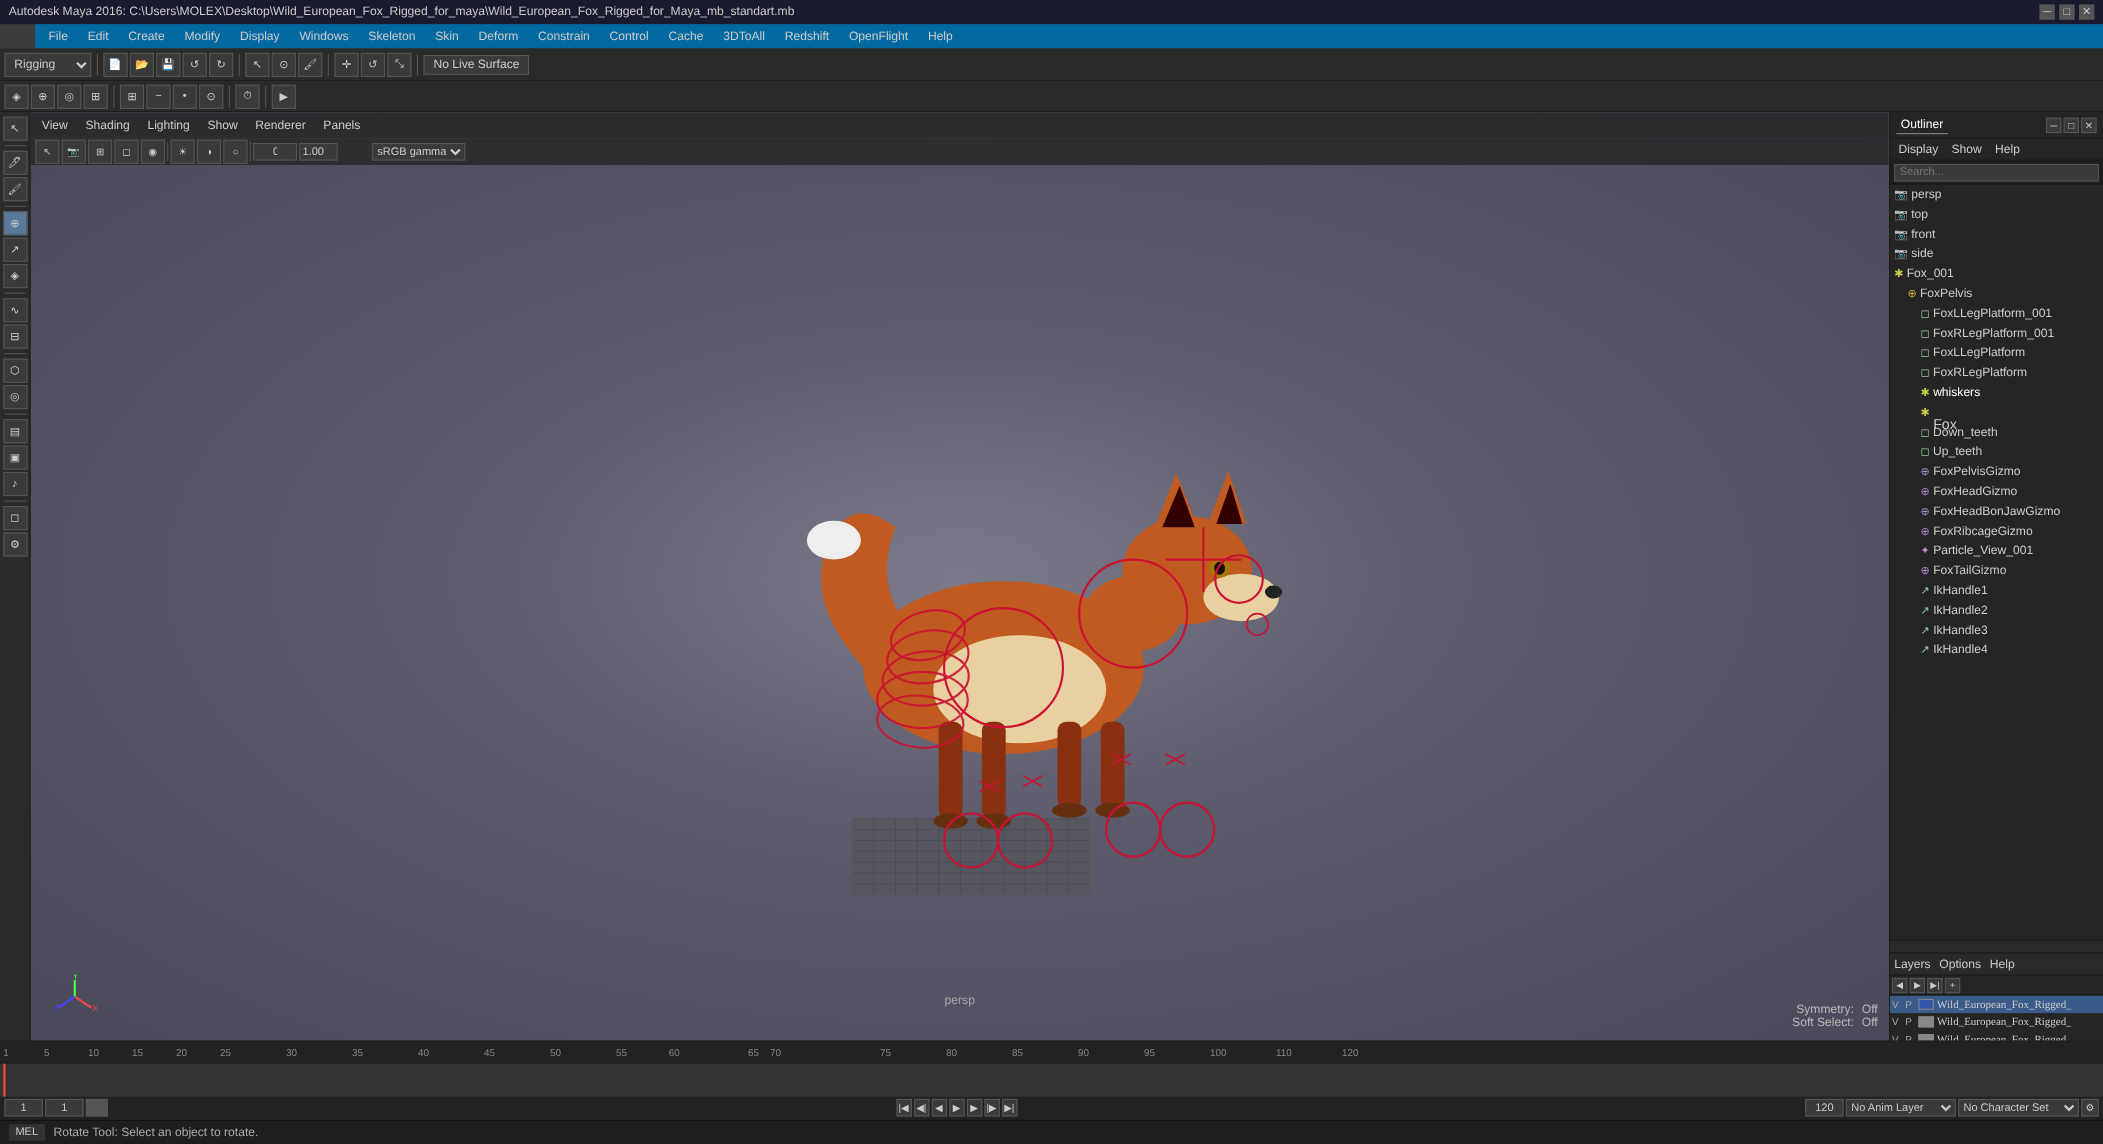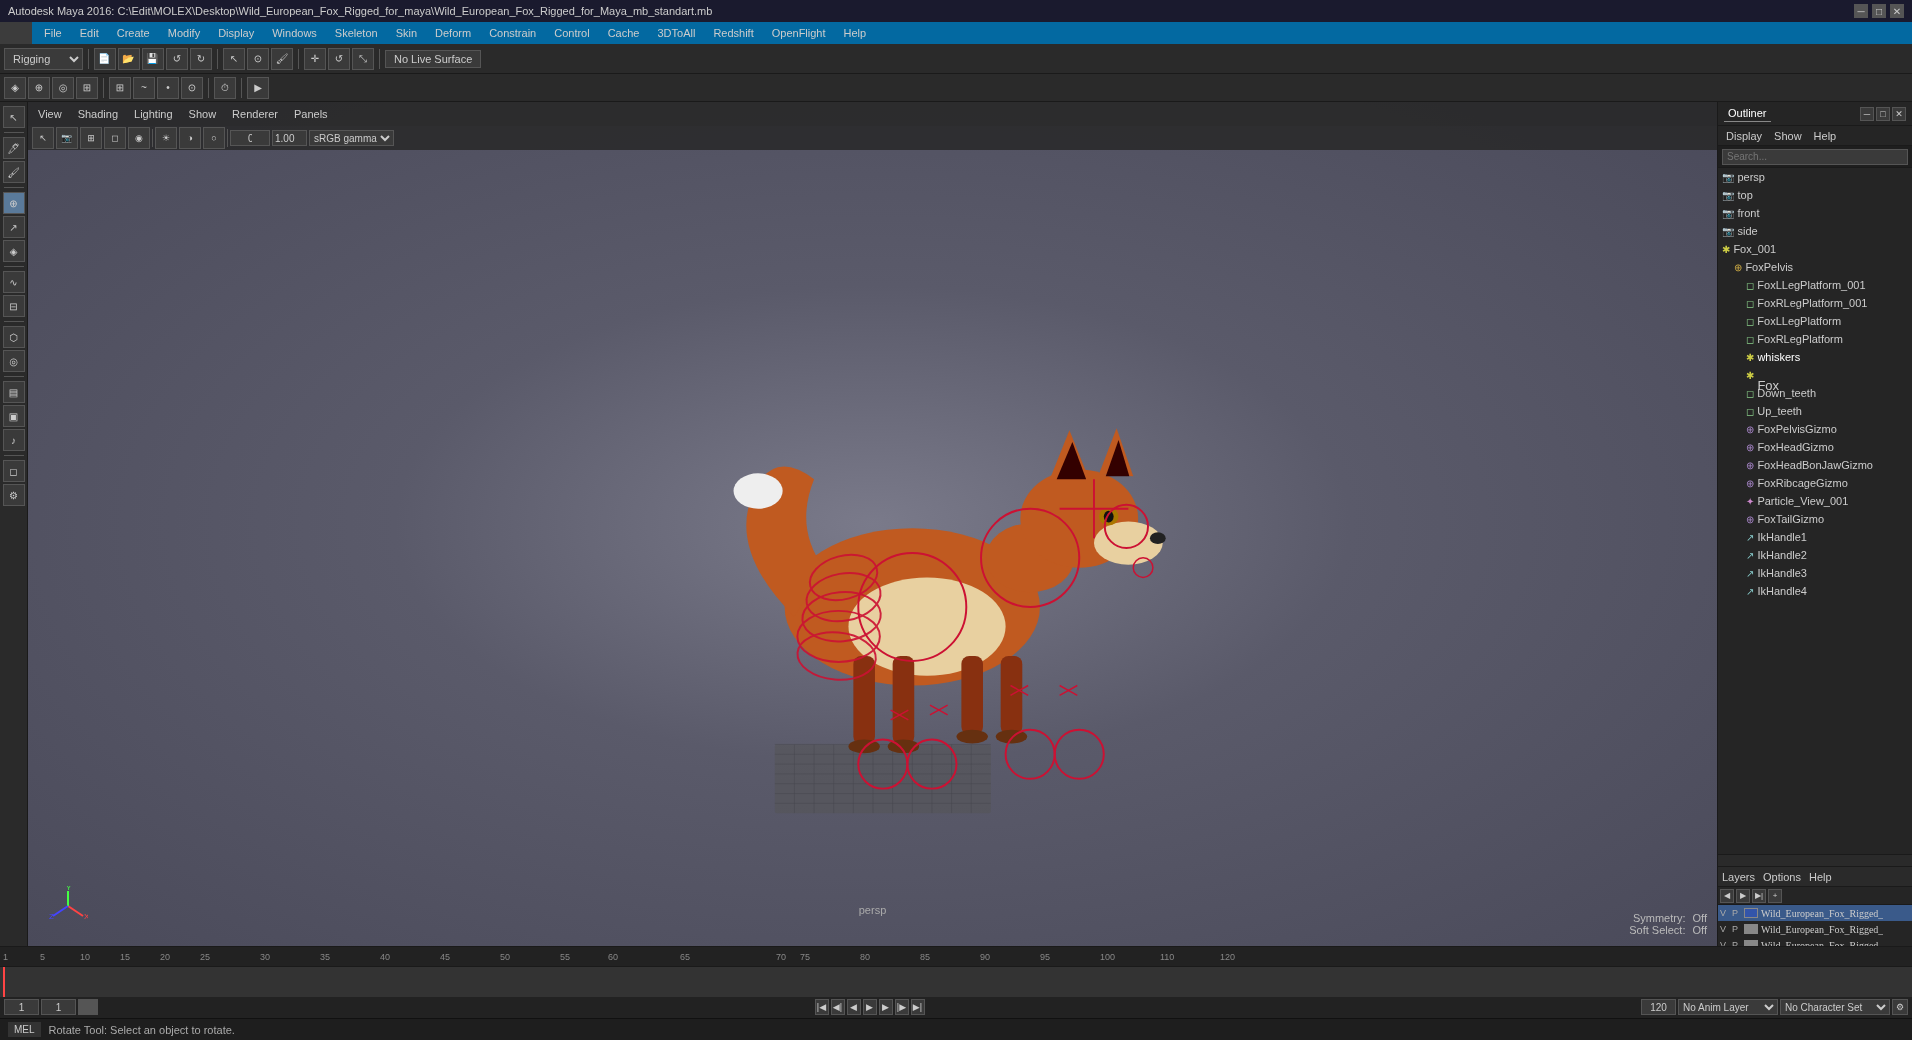--- a/index.html
+++ b/index.html
@@ -210,21 +210,21 @@
     }
     .anim-section { display: flex; align-items: center; gap: 2px; }
     .anim-btn { height: 16px; min-width: 14px; background: #3a3a3a; border: 1px solid #555; color: #ccc; font-size: 9px; cursor: pointer; display: flex; align-items: center; justify-content: center; }
     .anim-input { height: 16px; width: 35px; background: #3a3a3a; border: 1px solid #555; color: #ccc; font-size: 10px; padding: 0 2px; text-align: center; }
     .anim-select { height: 16px; background: #3a3a3a; border: 1px solid #555; color: #ccc; font-size: 10px; }
   </style>
 </head>
 <body>
 
 <div id="titlebar">
-  <span>Autodesk Maya 2016: C:\Edit\MOLEX\Desktop\Wild_European_Fox_Rigged_for_maya\Wild_European_Fox_Rigged_for_Maya_mb_standart.mb</span>
+  <span>Autodesk Maya 2016: C:\Users\MOLEX\Desktop\Wild_European_Fox_Rigged_for_maya\Wild_European_Fox_Rigged_for_Maya_mb_standart.mb</span>
   <div class="win-controls">
     <button class="win-btn">─</button>
     <button class="win-btn">□</button>
     <button class="win-btn">✕</button>
   </div>
 </div>
 
 <div id="menubar">
   <span class="menu-item">File</span>
   <span class="menu-item">Edit</span>
@@ -328,21 +328,21 @@
         <button class="tb-btn" style="font-size:9px;">⊞</button>
         <button class="tb-btn" style="font-size:9px;">◻</button>
         <button class="tb-btn" style="font-size:9px;">◉</button>
         <div class="vp-sep"></div>
         <button class="tb-btn" style="font-size:9px;">☀</button>
         <button class="tb-btn" style="font-size:9px;">◑</button>
         <button class="tb-btn" style="font-size:9px;">○</button>
         <div class="vp-sep"></div>
         <input type="text" style="width: 40px; height: 16px; background: rgb(58, 58, 58); border: 1px solid rgb(85, 85, 85); color: rgb(204, 204, 204); font-size: 10px; padding: 0px 17px;" value="0.00">
         <input type="text" style="width: 35px; height: 16px; background: rgb(58, 58, 58); border: 1px solid rgb(85, 85, 85); color: rgb(204, 204, 204); font-size: 10px; padding: 0px 2px;" value="1.00">
-        <select style="height:16px; background:#3a3a3a; border:1px solid #555; color:#ccc; font-size:10px;">
+        <select style="height:16px; background:#3a3a3a; border:1px solid #555; color:#ccc; font-size:10px;margin-left:29px;">
           <option>sRGB gamma</option>
         </select>
       </div>
 
       <div id="fox-area">
         <svg id="fox-svg" viewBox="0 0 600 560" xmlns="http://www.w3.org/2000/svg">
 
           <g opacity="0.5">
             <rect x="200" y="480" width="220" height="70" fill="#555" rx="2"></rect>
             <line x1="200" y1="480" x2="420" y2="480" stroke="#333" stroke-width="0.5"></line>
@@ -633,21 +633,21 @@
     <span style="position:absolute;left:160px;font-size:9px;color:#888;">20</span>
     <span style="position:absolute;left:200px;font-size:9px;color:#888;">25</span>
     <span style="position:absolute;left:260px;font-size:9px;color:#888;">30</span>
     <span style="position:absolute;left:320px;font-size:9px;color:#888;">35</span>
     <span style="position:absolute;left:380px;font-size:9px;color:#888;">40</span>
     <span style="position:absolute;left:440px;font-size:9px;color:#888;">45</span>
     <span style="position:absolute;left:500px;font-size:9px;color:#888;">50</span>
     <span style="position:absolute;left:560px;font-size:9px;color:#888;">55</span>
     <span style="position:absolute;left:608px;font-size:9px;color:#888;">60</span>
     <span style="position:absolute;left:680px;font-size:9px;color:#888;">65</span>
-    <span style="position:absolute;left:776px;font-size:9px;color:#888;">70</span>
+    <span style="position:absolute;left:700px;font-size:9px;color:#888;">70</span>
     <span style="position:absolute;left:800px;font-size:9px;color:#888;">75</span>
     <span style="position:absolute;left:860px;font-size:9px;color:#888;">80</span>
     <span style="position:absolute;left:920px;font-size:9px;color:#888;">85</span>
     <span style="position:absolute;left:980px;font-size:9px;color:#888;">90</span>
     <span style="position:absolute;left:1040px;font-size:9px;color:#888;">95</span>
     <span style="position:absolute;left:1100px;font-size:9px;color:#888;">100</span>
     <span style="position:absolute;left:1160px;font-size:9px;color:#888;">110</span>
     <span style="position:absolute;left:1220px;font-size:9px;color:#888;">120</span>
   </div>
   <div id="timeline-track">

